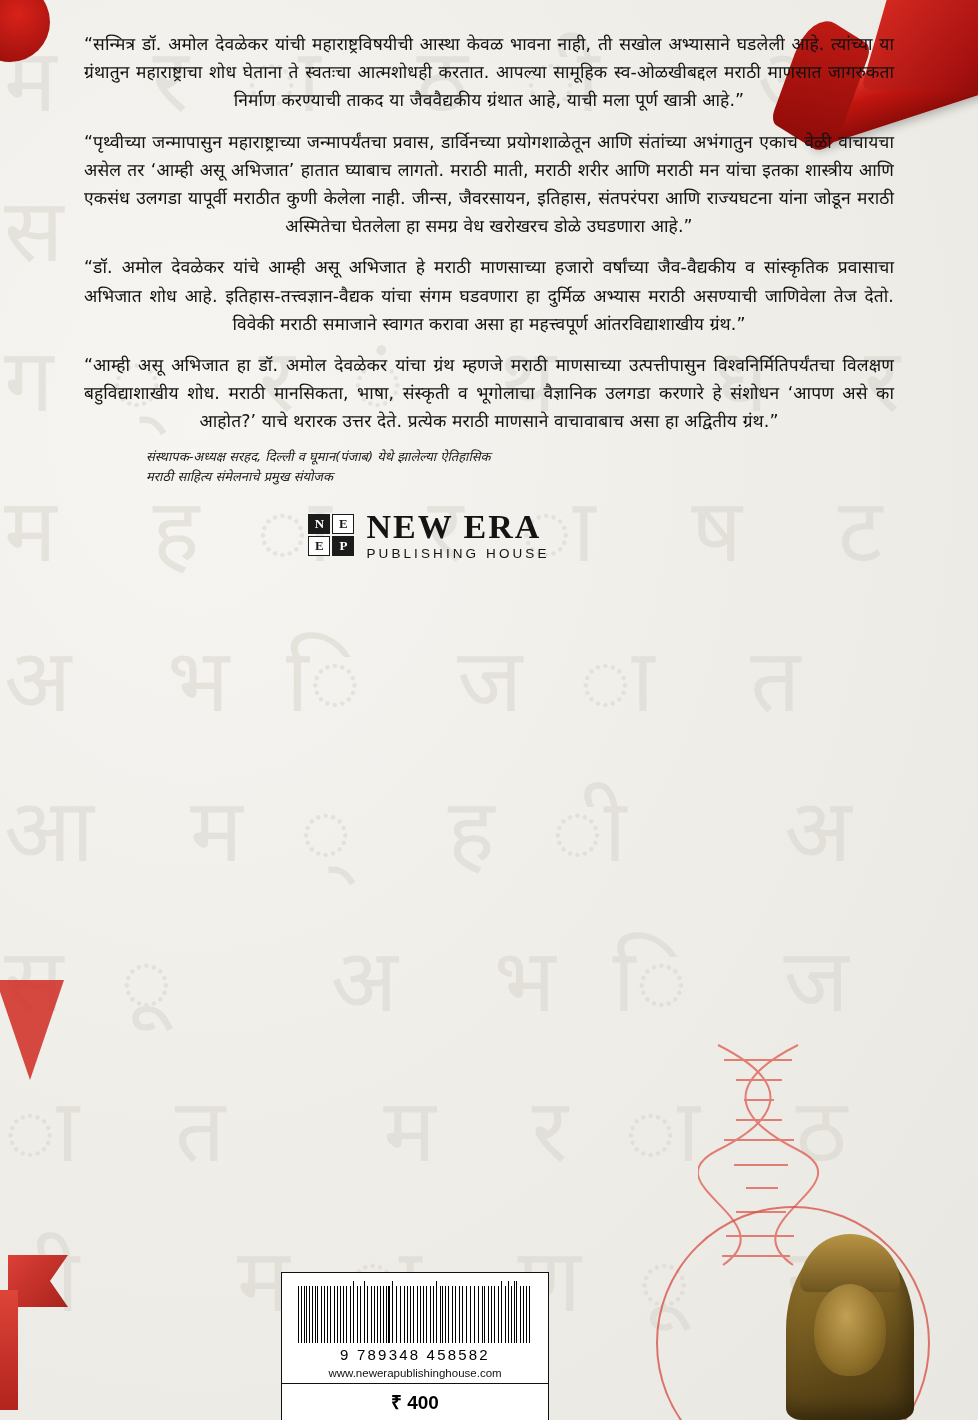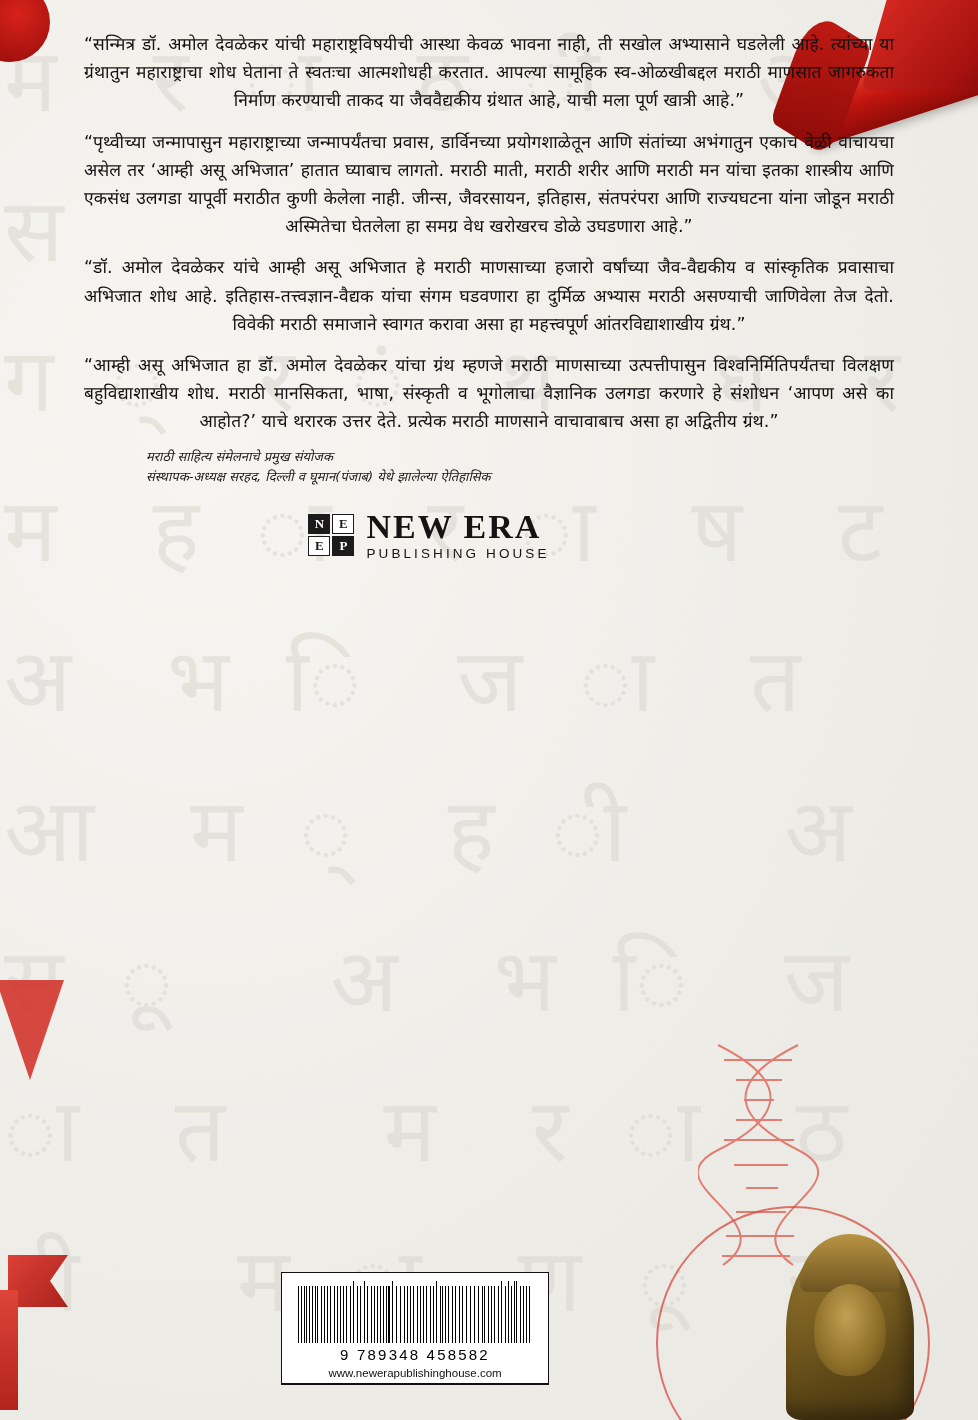--- a/index.html
+++ b/index.html
@@ -380,22 +380,22 @@
 
     <div class="quote-block">
       <p class="quote-text">“डॉ. अमोल देवळेकर यांचे आम्ही असू अभिजात हे मराठी माणसाच्या हजारो वर्षांच्या जैव-वैद्यकीय व सांस्कृतिक प्रवासाचा अभिजात शोध आहे. इतिहास-तत्त्वज्ञान-वैद्यक यांचा संगम घडवणारा हा दुर्मिळ अभ्यास मराठी असण्याची जाणिवेला तेज देतो. विवेकी मराठी समाजाने स्वागत करावा असा हा महत्त्वपूर्ण आंतरविद्याशाखीय ग्रंथ.”</p>
     </div>
 
     <div class="quote-block">
       <p class="quote-text">“आम्ही असू अभिजात हा डॉ. अमोल देवळेकर यांचा ग्रंथ म्हणजे मराठी माणसाच्या उत्पत्तीपासुन विश्वनिर्मितिपर्यंतचा विलक्षण बहुविद्याशाखीय शोध. मराठी मानसिकता, भाषा, संस्कृती व भूगोलाचा वैज्ञानिक उलगडा करणारे हे संशोधन ‘आपण असे का आहोत?’ याचे थरारक उत्तर देते. प्रत्येक मराठी माणसाने वाचावाबाच असा हा अद्वितीय ग्रंथ.”</p>
     </div>
 
     <div class="quote-block">
+      <div class="role small role-left">संस्थापक-अध्यक्ष सरहद, दिल्ली व घूमान(पंजाब) येथे झालेल्या ऐतिहासिक</div>
       <div class="role small role-left">मराठी साहित्य संमेलनाचे प्रमुख संयोजक</div>
-      <div class="role small role-left">संस्थापक-अध्यक्ष सरहद, दिल्ली व घूमान(पंजाब) येथे झालेल्या ऐतिहासिक</div>
     </div>
 
     <div class="publisher">
       <div class="pub-mark">
         <span>N</span>
         <span class="empty">E</span>
         <span class="empty">E</span>
         <span>P</span>
       </div>
       <div class="pub-name">
@@ -548,15 +548,16 @@
         <i style="background: transparent; width: 2px;"></i>
         <i style="width: 1px; height: 92%;"></i>
         <i style="background: transparent; width: 3px;"></i>
         <i style="width: 1px; height: 92%;"></i>
         <i style="background: transparent; width: 2px;"></i>
         <i style="width: 4px; height: 92%;"></i>
         <i style="background: transparent; width: 3px;"></i>
       </div>
     <div class="isbn-digits">9 789348 458582</div>
     <div class="site">www.newerapublishinghouse.com</div>
+    <div class="price">₹ 400</div>
   </div>
 
 </div>
 
 </body></html>

